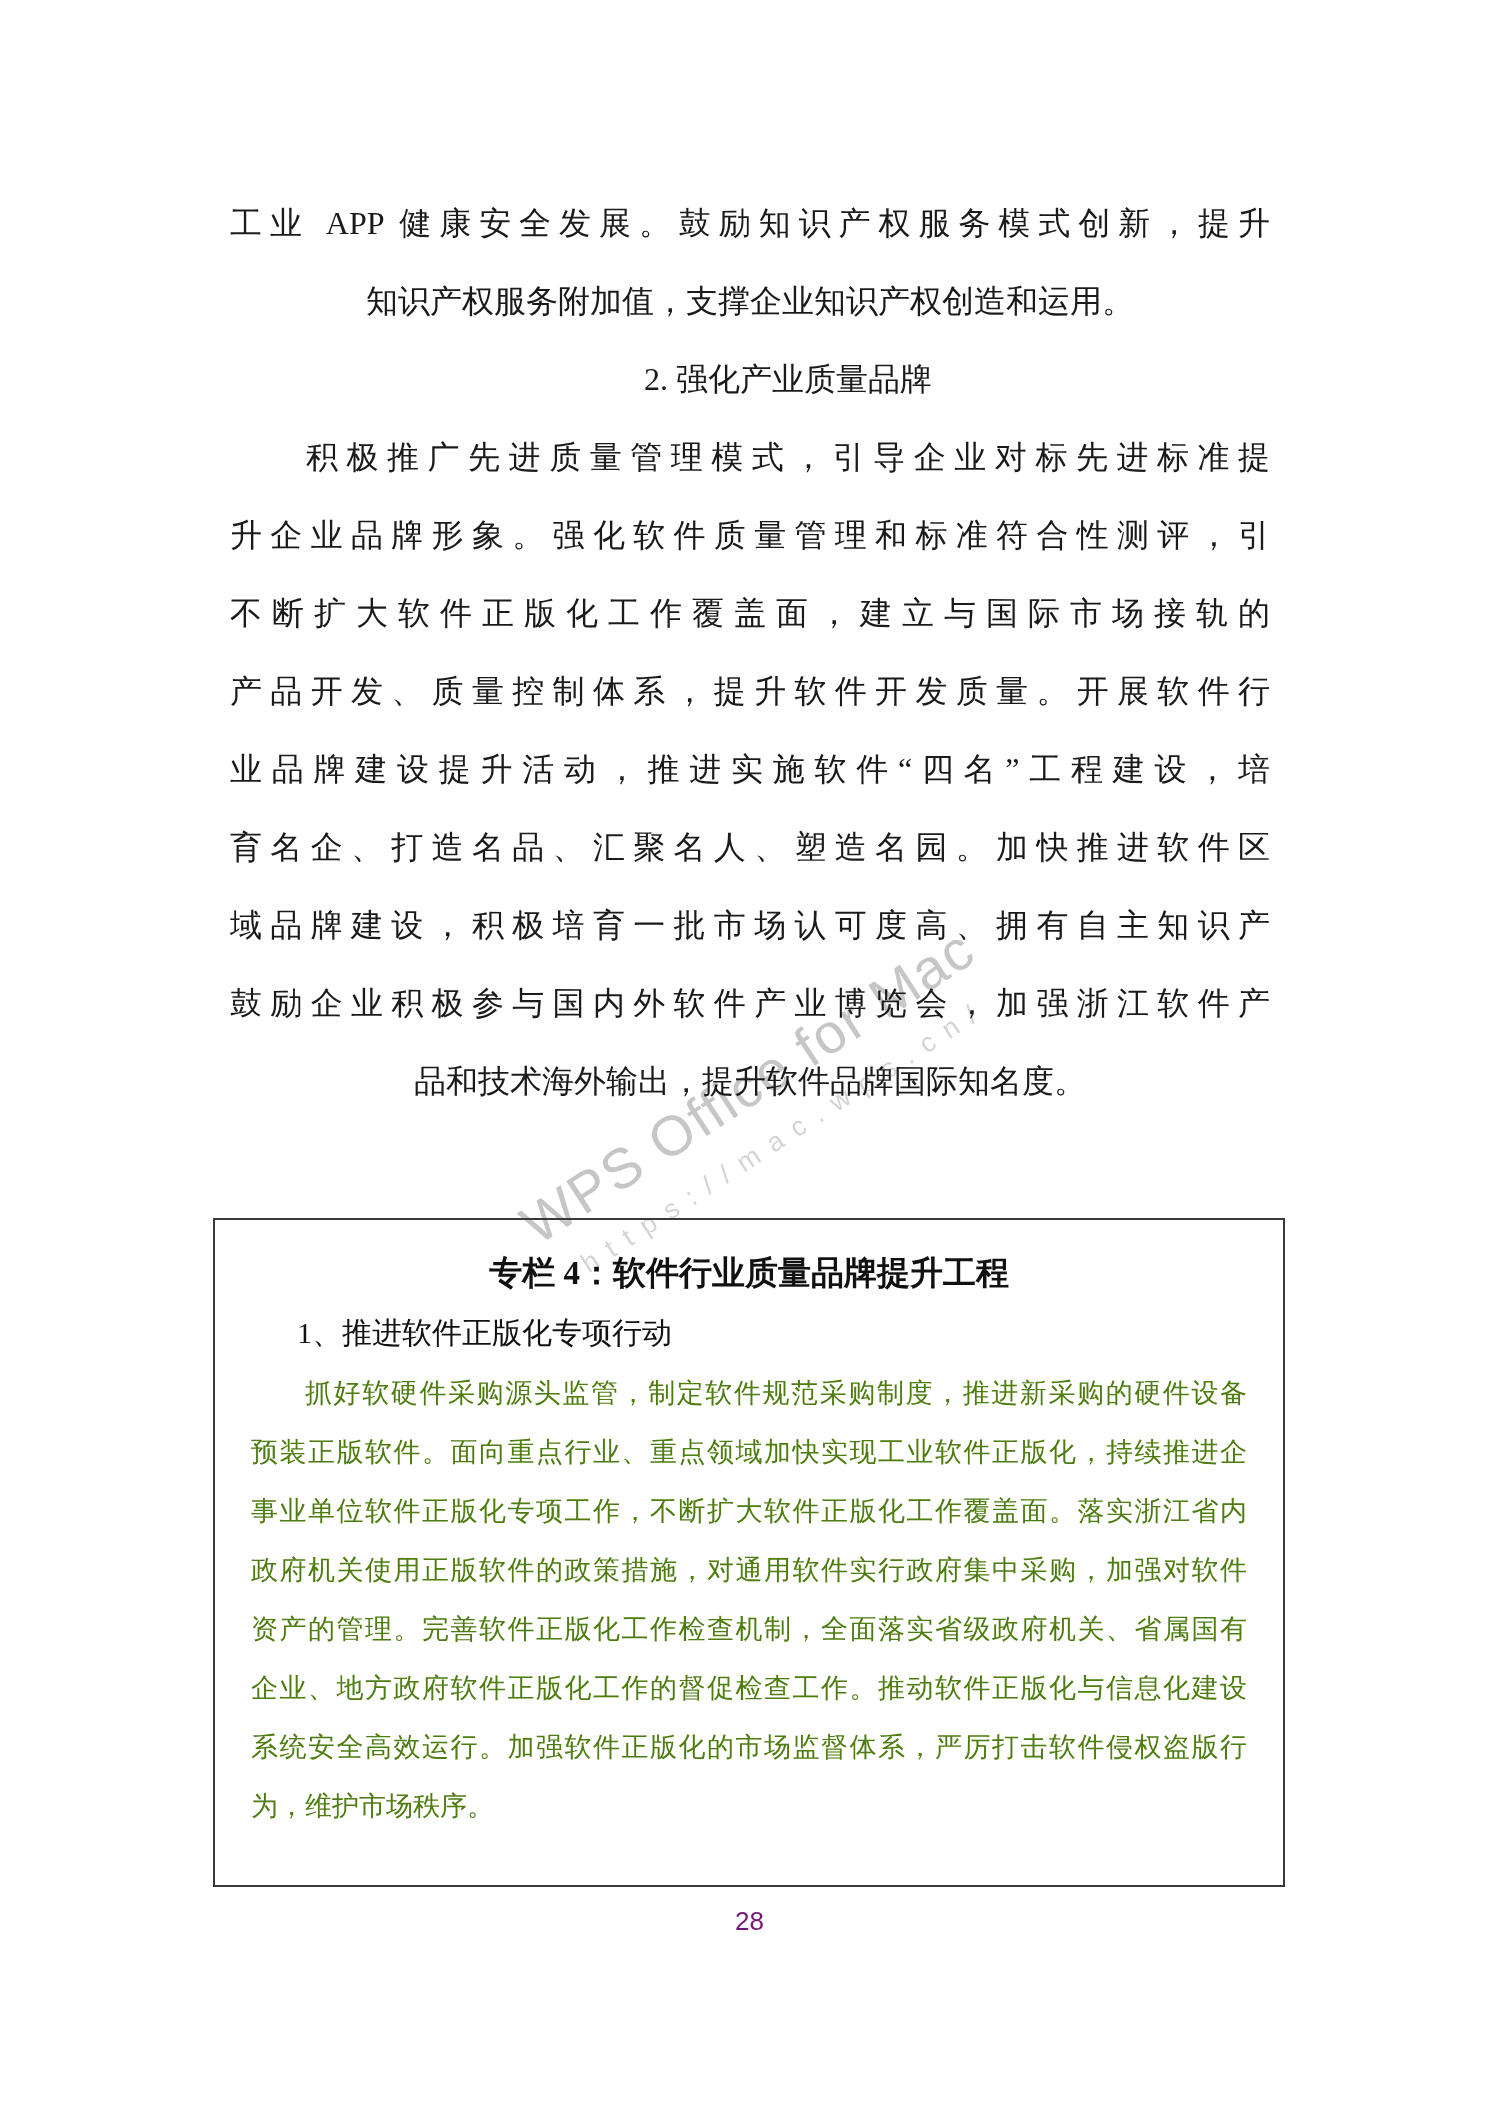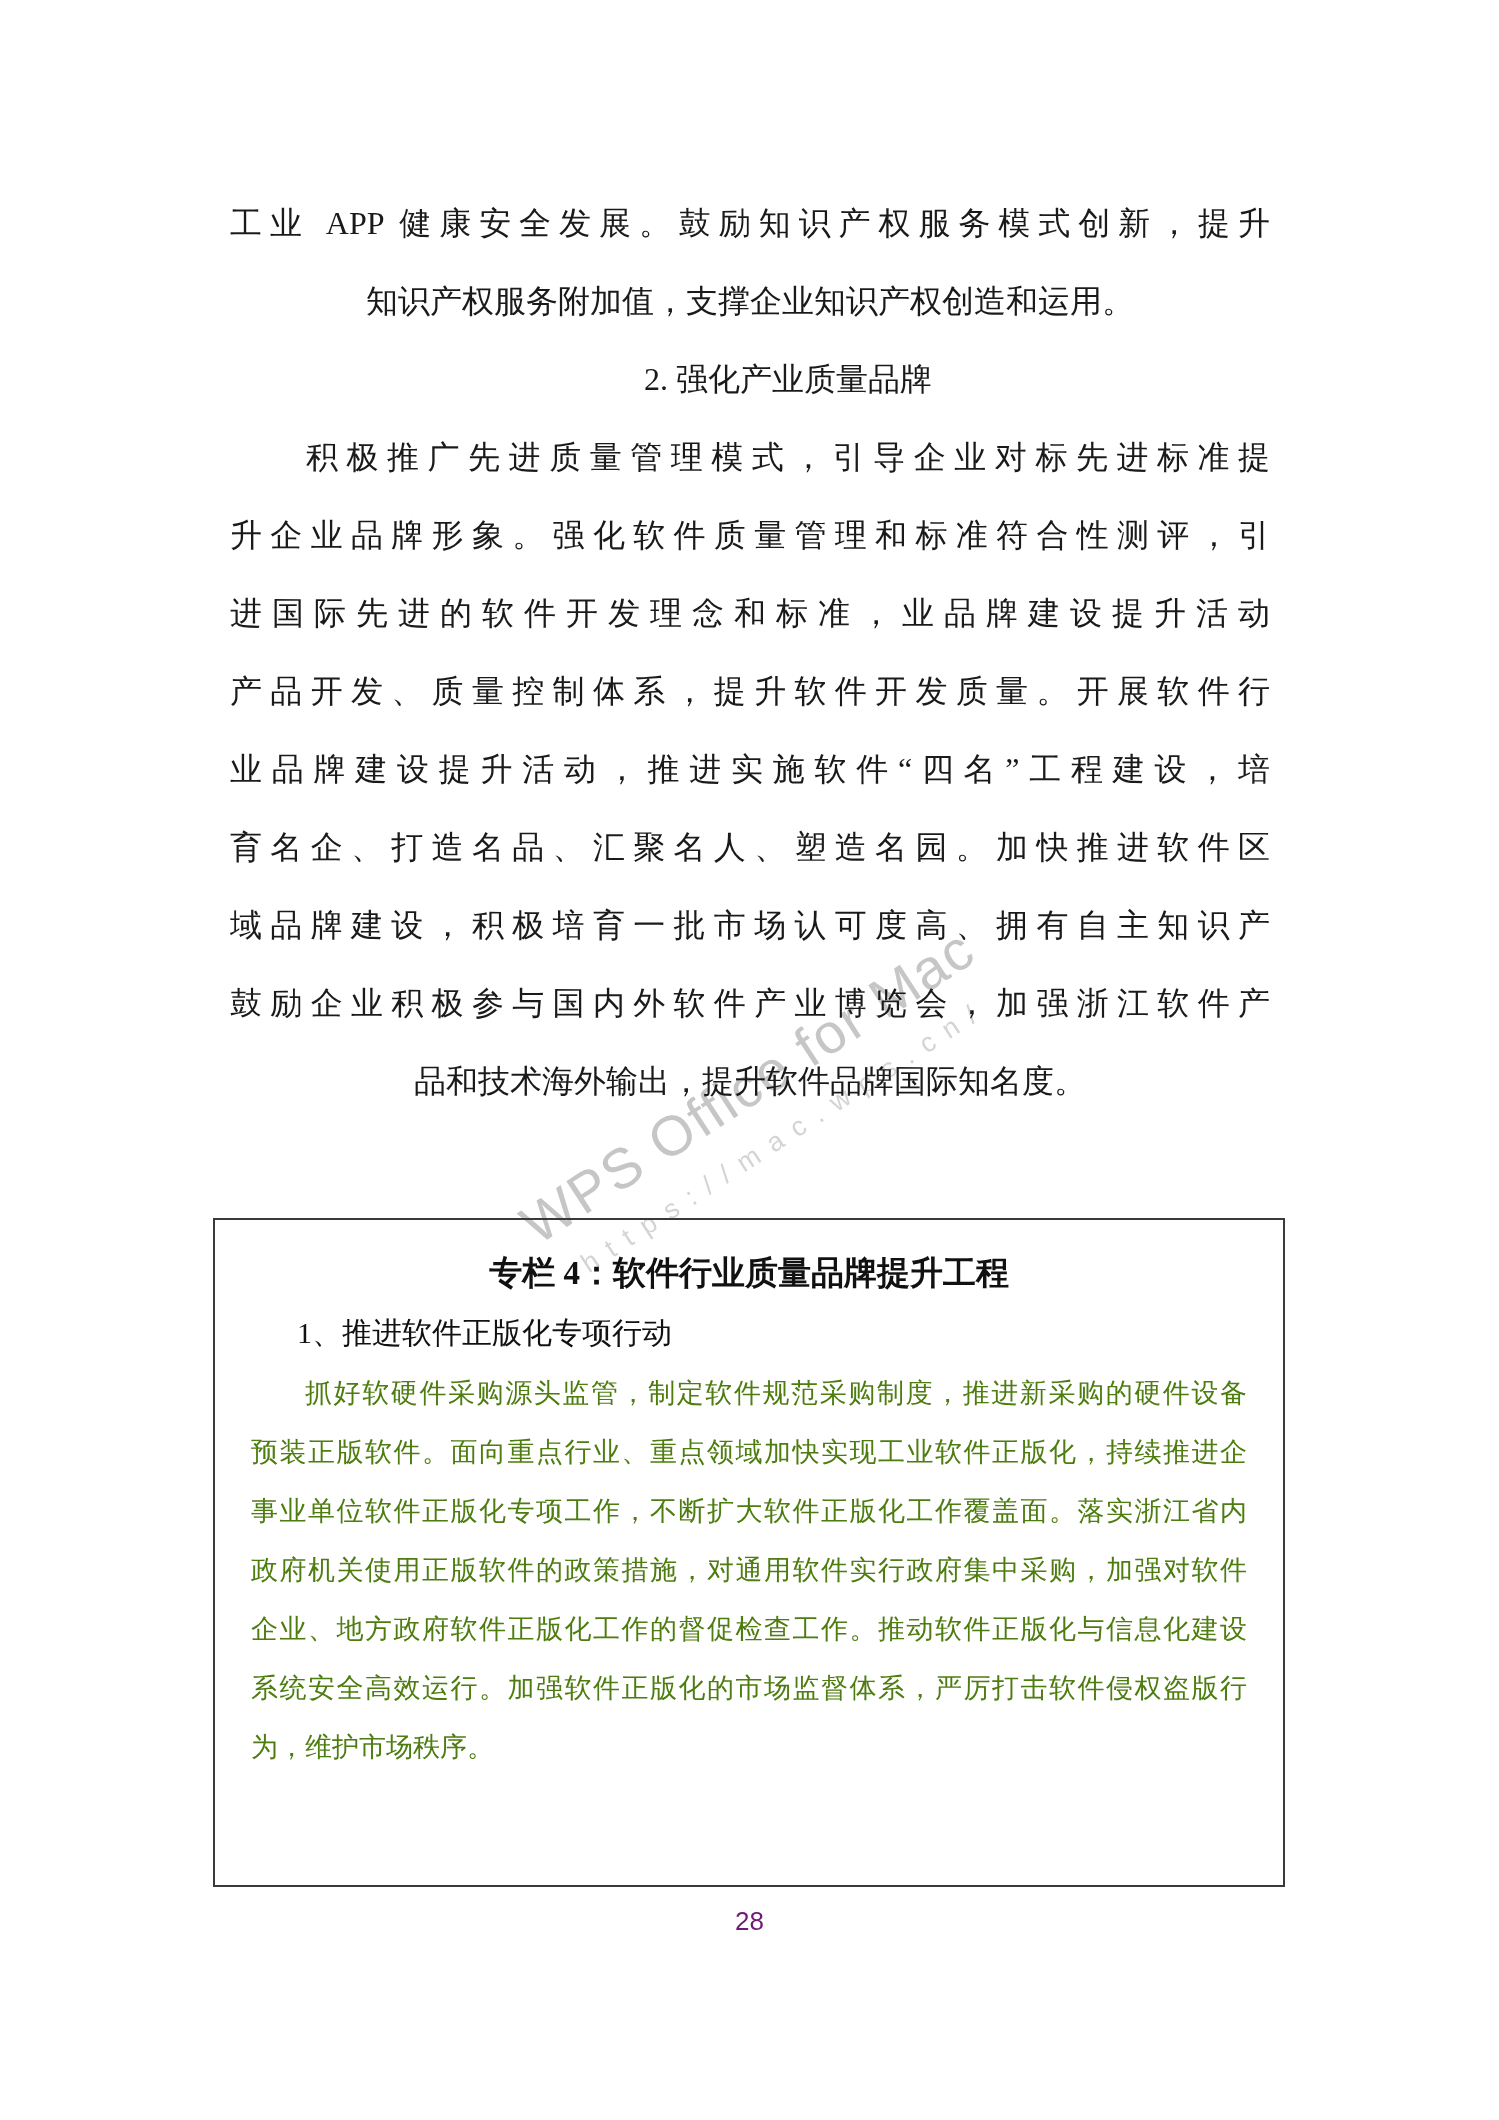--- a/index.html
+++ b/index.html
@@ -120,37 +120,38 @@
     <div class="wm1">WPS Office for Mac</div>
     <div class="wm2">https://mac.wps.cn/</div>
   </div>
 
   <div class="body-text">
       <div class="line stretch">工业 APP 健康安全发展。鼓励知识产权服务模式创新，提升</div>
       <div class="line">知识产权服务附加值，支撑企业知识产权创造和运用。</div>
       <div class="line indent">2. 强化产业质量品牌</div>
       <div class="line indent stretch">积极推广先进质量管理模式，引导企业对标先进标准提</div>
       <div class="line stretch">升企业品牌形象。强化软件质量管理和标准符合性测评，引</div>
-      <div class="line stretch">进国际先进的软件开发理念和标准，业品牌建设提升活动</div>
+      <div class="line stretch">不断扩大软件正版化工作覆盖面，建立与国际市场接轨的</div>
       <div class="line stretch">产品开发、质量控制体系，提升软件开发质量。开展软件行</div>
       <div class="line stretch">业品牌建设提升活动，推进实施软件“四名”工程建设，培</div>
       <div class="line stretch">育名企、打造名品、汇聚名人、塑造名园。加快推进软件区</div>
       <div class="line stretch">域品牌建设，积极培育一批市场认可度高、拥有自主知识产</div>
       <div class="line stretch">鼓励企业积极参与国内外软件产业博览会，加强浙江软件产</div>
       <div class="line">品和技术海外输出，提升软件品牌国际知名度。</div>
     </div>
 
   <div class="panel">
     <div class="panel-title">专栏 4：软件行业质量品牌提升工程</div>
     <div class="panel-subheading">1、推进软件正版化专项行动</div>
     <div class="panel-body">
         <div class="line indent stretch">抓好软硬件采购源头监管，制定软件规范采购制度，推进新采购的硬件设备</div>
         <div class="line stretch">预装正版软件。面向重点行业、重点领域加快实现工业软件正版化，持续推进企</div>
         <div class="line stretch">事业单位软件正版化专项工作，不断扩大软件正版化工作覆盖面。落实浙江省内</div>
         <div class="line stretch">政府机关使用正版软件的政策措施，对通用软件实行政府集中采购，加强对软件</div>
+        <div class="line stretch">资产的管理。完善软件正版化工作检查机制，全面落实省级政府机关、省属国有</div>
         <div class="line stretch">企业、地方政府软件正版化工作的督促检查工作。推动软件正版化与信息化建设</div>
         <div class="line stretch">系统安全高效运行。加强软件正版化的市场监督体系，严厉打击软件侵权盗版行</div>
         <div class="line">为，维护市场秩序。</div>
       </div>
   </div>
 
   <div class="page-number">28</div>
 
 </div>
 

